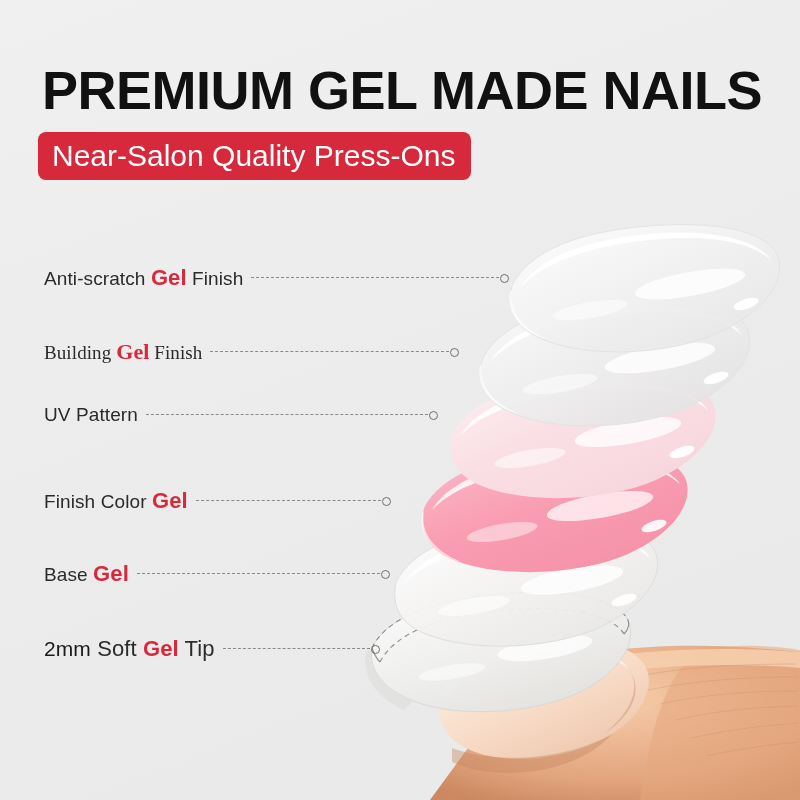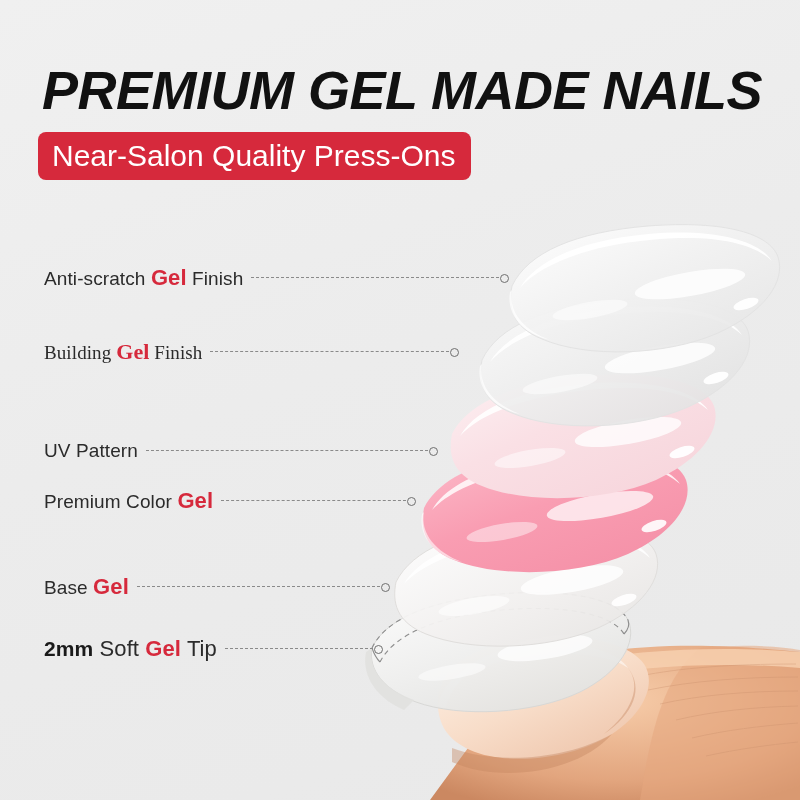--- a/index.html
+++ b/index.html
@@ -25,21 +25,20 @@
   #headline {
     position: absolute;
     left: 42px;
     top: 62px;
     font-size: 54px;
     line-height: 56px;
     font-weight: bold;
     letter-spacing: -0.5px;
     color: #111111;
     white-space: nowrap;
-    font-style: italic;
   }
   #subhead-badge {
     position: absolute;
     left: 38px;
     top: 132px;
     height: 48px;
     padding: 0 16px 0 14px;
     border-radius: 8px;
     background: #d6293c;
     display: flex;
@@ -78,21 +77,21 @@
     letter-spacing: 0.1px;
   }
   .callout-label .em {
     color: #d6293c;
     font-weight: bold;
     font-size: 22px;
     text-align: right;
   }
   .callout-label .strong {
     color: #1a1a1a;
-    font-weight: bold;
+    font-weight: normal;
     font-size: 21px;
   }
   .callout-label .sm {
     font-size: 22px;
   }
   .leader {
     position: relative;
     height: 1px;
     margin-left: 8px;
     border-top: 1px dashed #8a8a8a;
@@ -276,33 +275,33 @@
         <div class="leader" style="width: 247.672px;">
           <span class="leader-dot"></span>
         </div>
       </div>
       <div class="callout" style="top: 337px; font-family: Liberation Serif, serif;">
         <div class="callout-label"><span>Building </span><span class="em">Gel</span><span> Finish</span></div>
         <div class="leader" style="width: 238.766px;">
           <span class="leader-dot"></span>
         </div>
       </div>
-      <div class="callout" style="top: 436px;">
+      <div class="callout" style="top: 400px;">
         <div class="callout-label"><span>UV Pattern</span></div>
         <div class="leader" style="width: 282.062px;">
           <span class="leader-dot"></span>
         </div>
       </div>
       <div class="callout" style="top: 486px;">
-        <div class="callout-label"><span>Premium Color </span><span class="em">Gel</span></div>
+        <div class="callout-label"><span>Finish Color </span><span class="em">Gel</span></div>
         <div class="leader" style="width: 184.859px;">
           <span class="leader-dot"></span>
         </div>
       </div>
-      <div class="callout" style="top: 572px;">
+      <div class="callout" style="top: 559px;">
         <div class="callout-label"><span>Base </span><span class="em">Gel</span></div>
         <div class="leader" style="width: 243.141px;">
           <span class="leader-dot"></span>
         </div>
       </div>
       <div class="callout" style="top: 634px;">
         <div class="callout-label"><span class="strong">2mm</span><span class="sm"> Soft </span><span class="em">Gel</span><span class="sm"> Tip</span></div>
         <div class="leader" style="width: 147.859px;">
           <span class="leader-dot"></span>
         </div>

